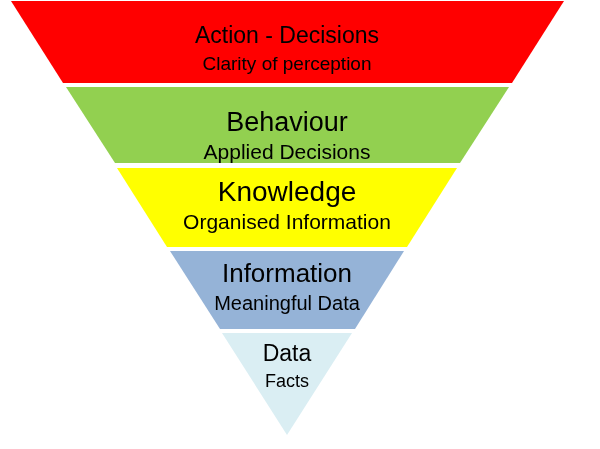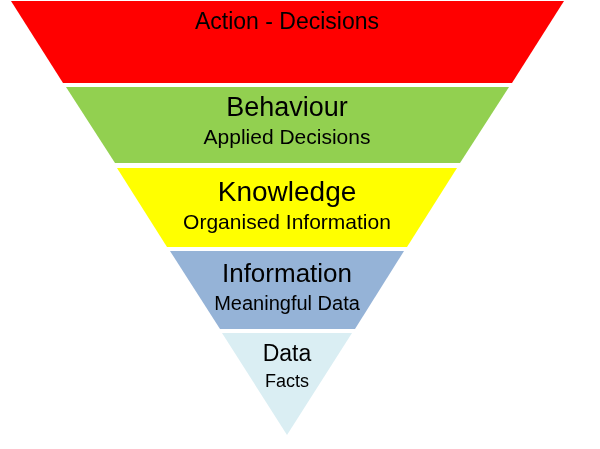--- a/index.html
+++ b/index.html
@@ -25,29 +25,29 @@
     padding-right: 26px;
     text-align: center;
   }
   .title, .sub {
     white-space: nowrap;
   }
   
   .l0 {
     top: 1px; height: 82px;
     clip-path: polygon(11px 0, 564px 0, 512px 100%, 63px 100%);
-    padding-top: 5px;
+    padding-top: 19px;
   }
   .l0 .title { font-size: 23px; line-height: 30px; }
   .l0 .sub   { font-size: 19px; line-height: 28px; }
   
   .l1 {
     top: 87px; height: 76px;
     clip-path: polygon(66px 0, 509px 0, 460px 100%, 115px 100%);
-    padding-top: 3px;
+    padding-top: 18px;
   }
   .l1 .title { font-size: 27px; line-height: 34px; }
   .l1 .sub   { font-size: 21px; line-height: 26px; }
   
   .l2 {
     top: 168px; height: 79px;
     clip-path: polygon(117px 0, 457px 0, 407px 100%, 167px 100%);
     padding-top: 7px;
   }
   .l2 .title { font-size: 28px; line-height: 34px; }
@@ -69,20 +69,21 @@
   .l4 .title { font-size: 23px; line-height: 30px; }
   .l4 .sub   { font-size: 18px; line-height: 26px; }
 </style>
 </head>
 <body>
 
 <div class="stage">
 
   <div class="layer l0" style="background: rgb(255, 0, 0);">
     <div class="title">Action - Decisions</div>
+    <div class="sub">Clarity of perception</div>
   </div>
 
   <div class="layer l1" style="background: rgb(146, 208, 80);">
     <div class="title">Behaviour</div>
     <div class="sub">Applied Decisions</div>
   </div>
 
   <div class="layer l2" style="background: rgb(255, 255, 0);">
     <div class="title">Knowledge</div>
     <div class="sub">Organised Information</div>

